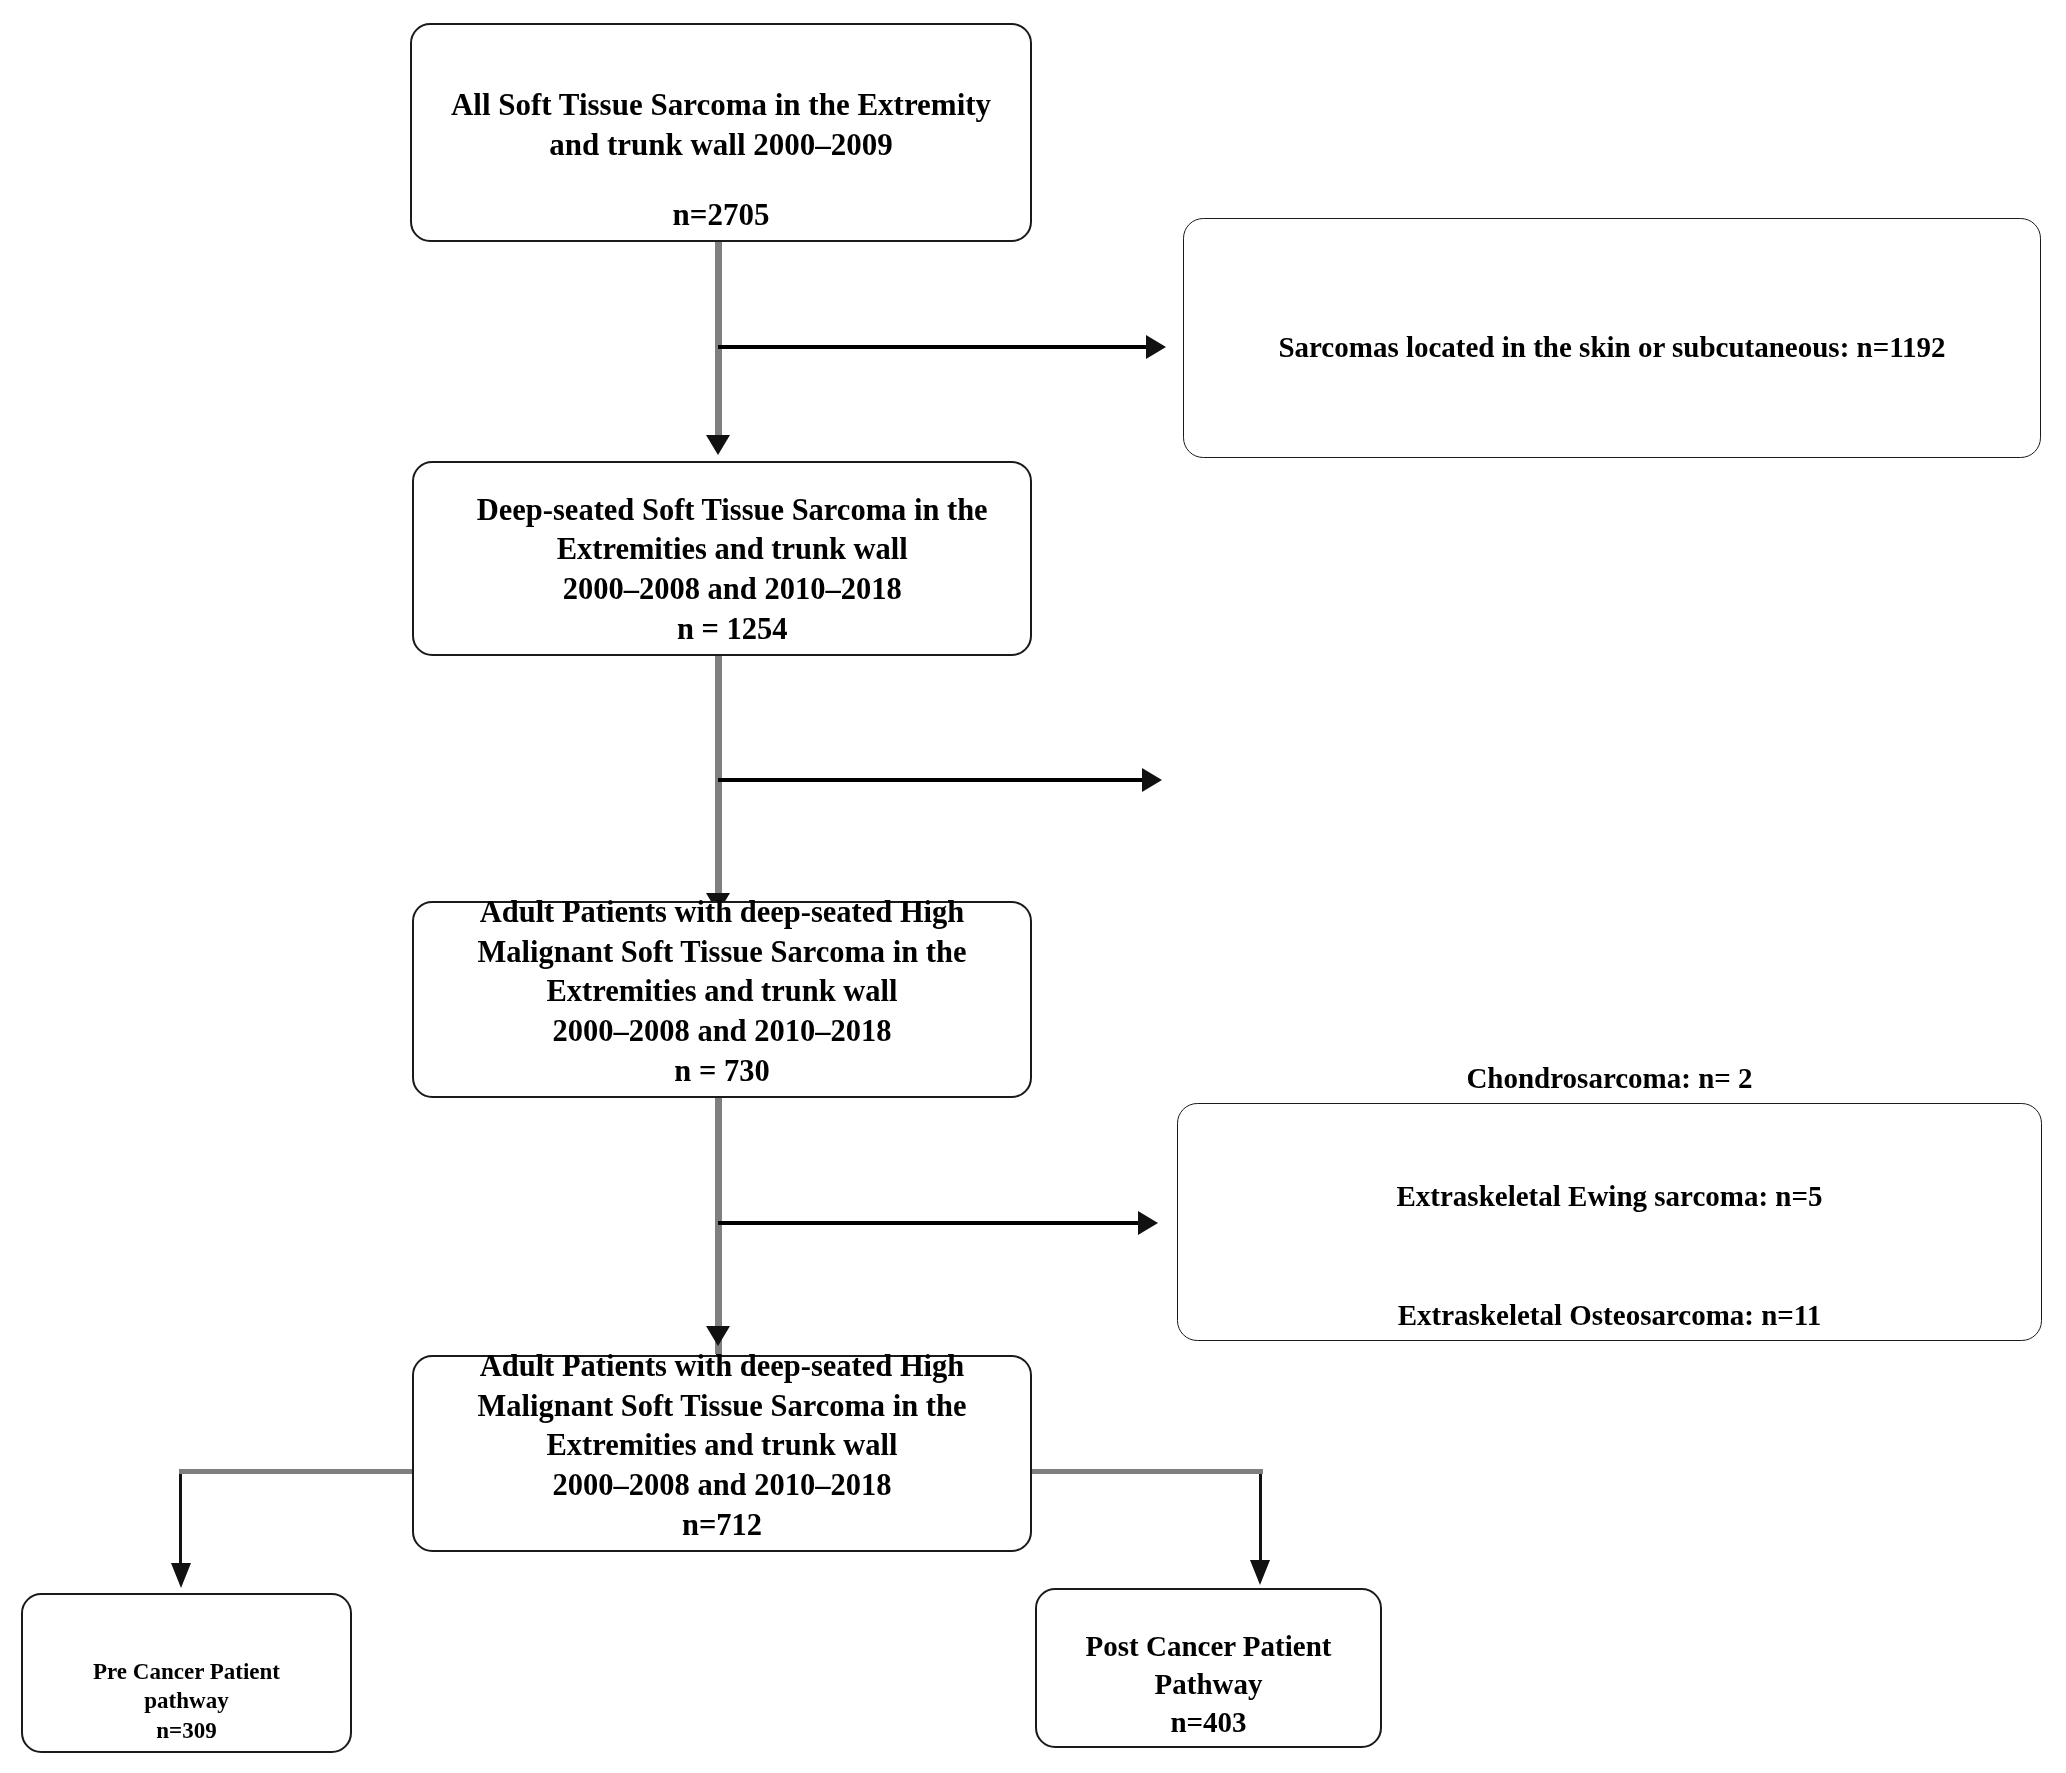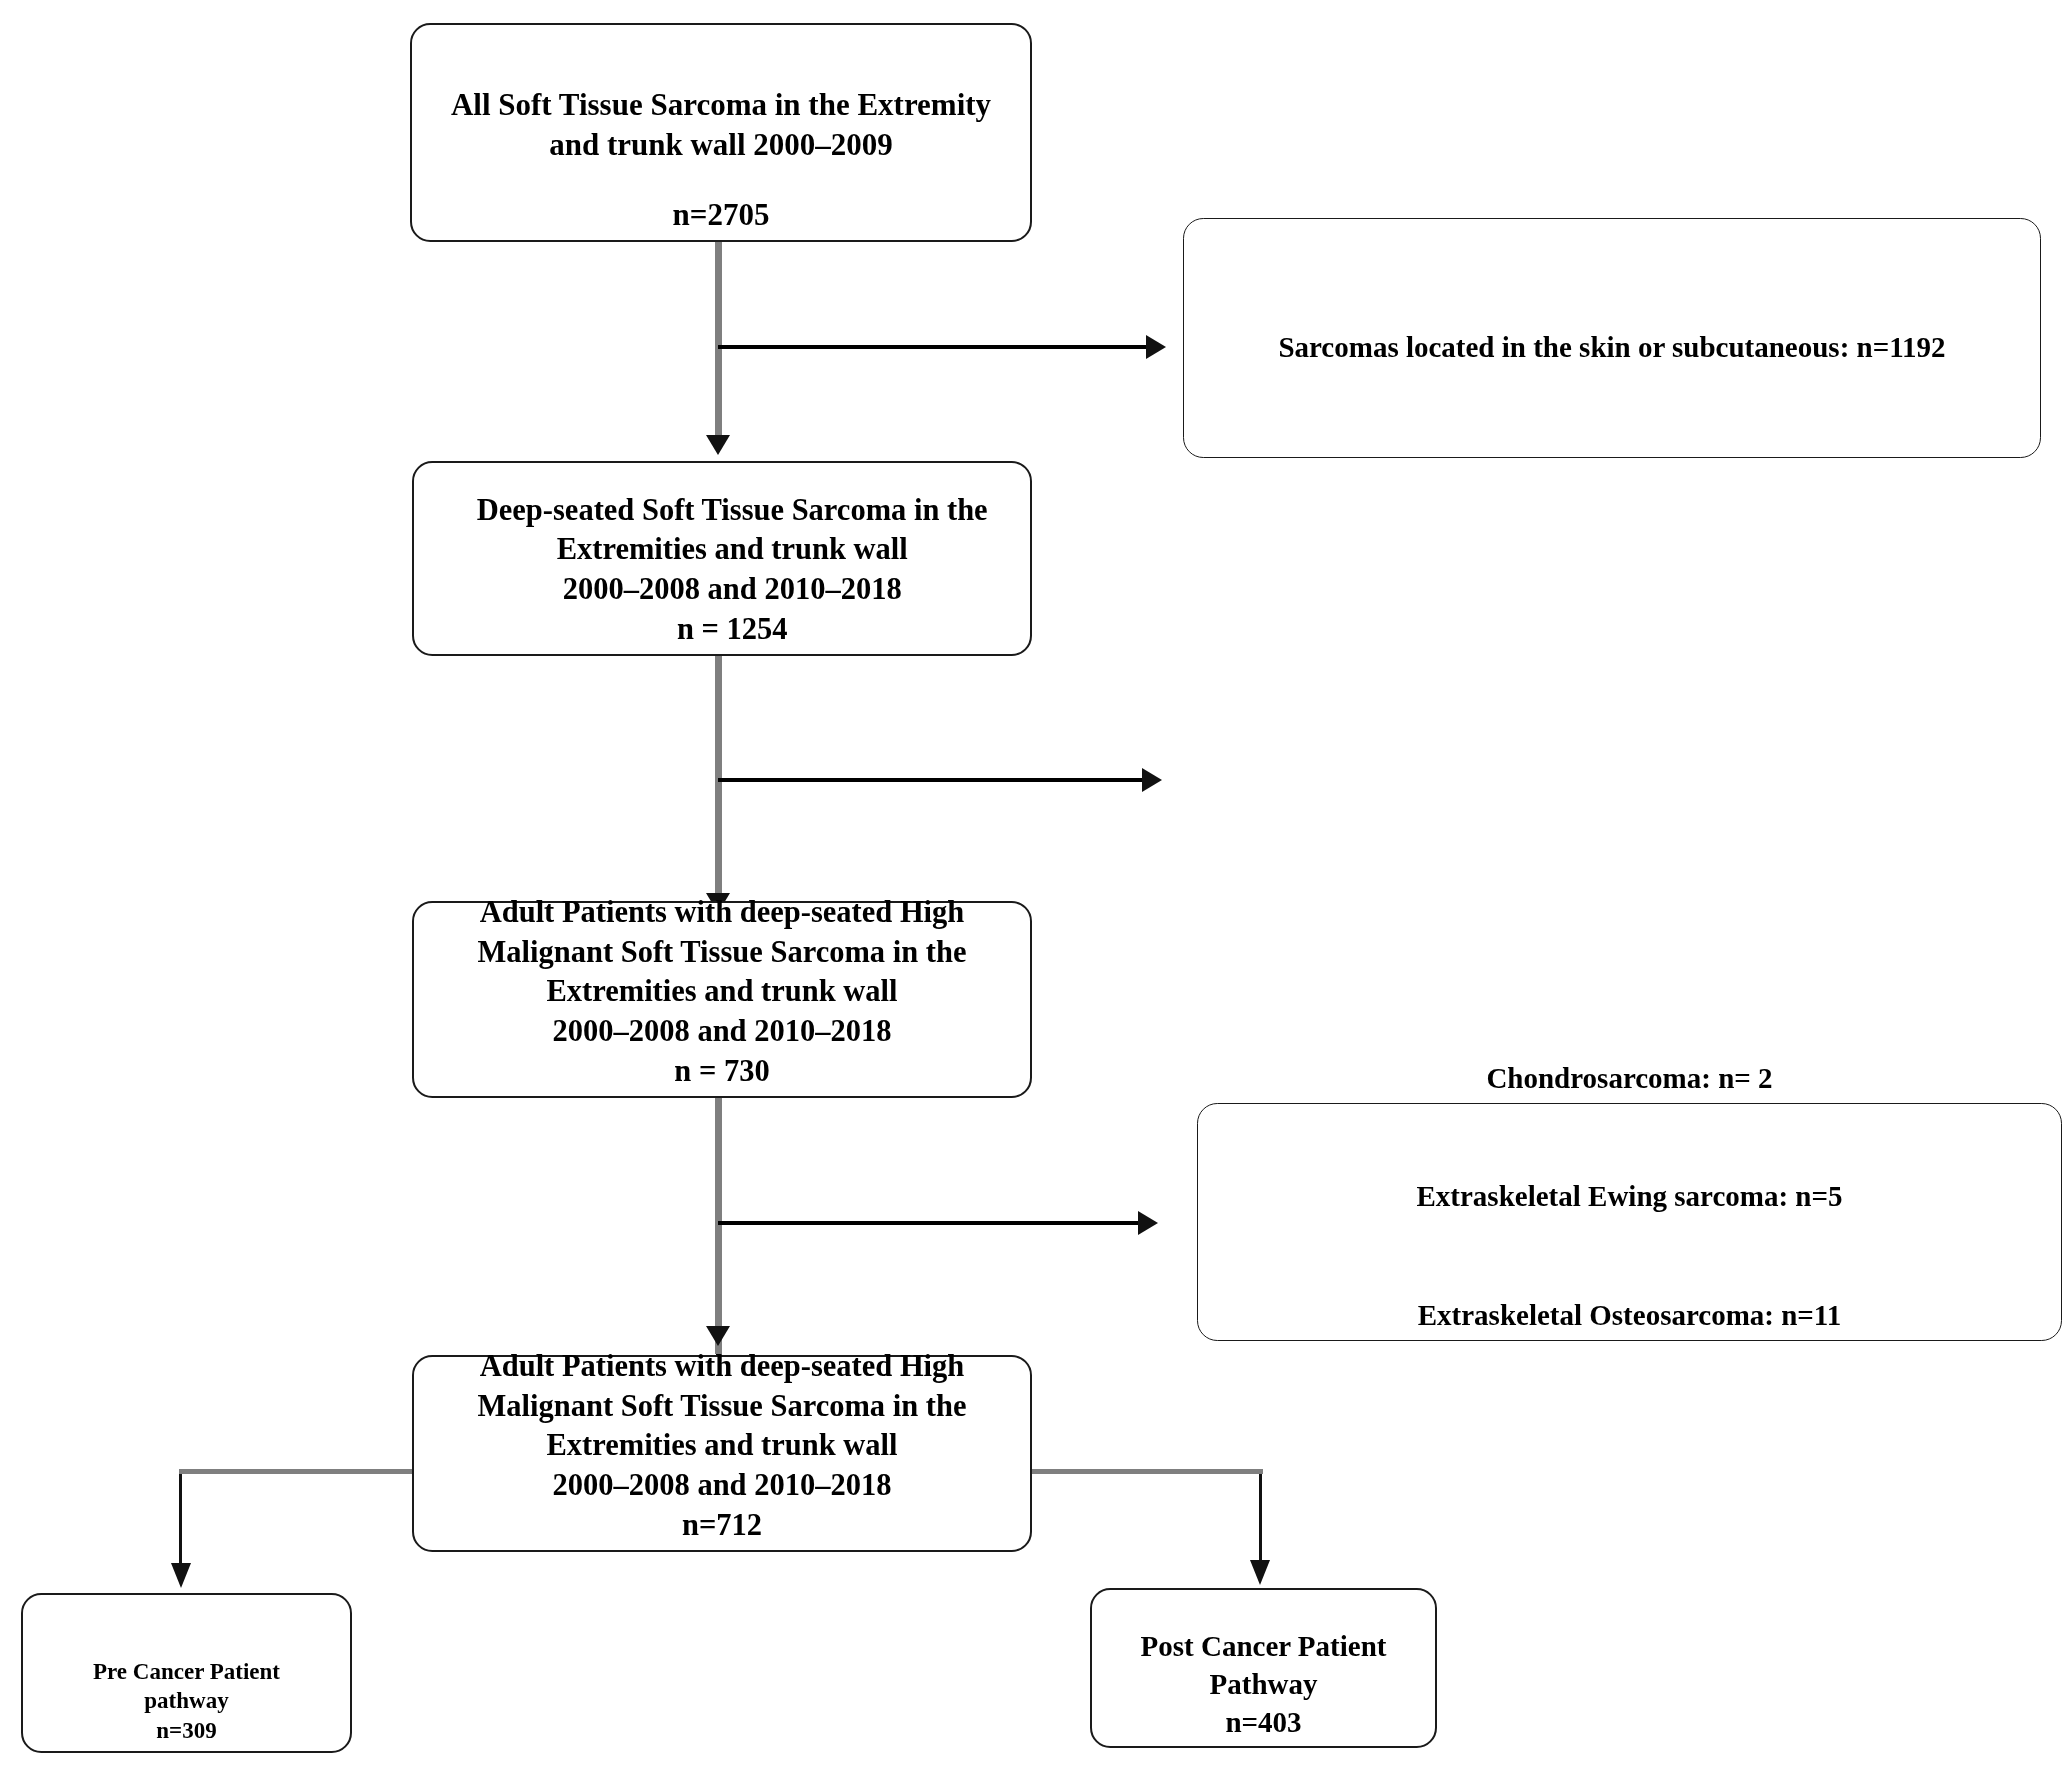--- a/index.html
+++ b/index.html
@@ -155,33 +155,33 @@
     <span class="ln">2000–2008 and 2010–2018</span>
     <span class="ln">n=712</span>
   </div>
 
   <div class="node" style="left:21px; top:1593px; width:331px; height:160px; font-size:23px;">
     <span class="ln">Pre Cancer Patient</span>
     <span class="ln">pathway</span>
     <span class="ln">n=309</span>
   </div>
 
-  <div class="node" style="left:1090px; top:1588px; width:347px; height:160px; font-size:29px;">
+  <div class="node" style="left:1035px; top:1588px; width:347px; height:160px; font-size:29px;">
     <span class="ln">Post Cancer Patient</span>
     <span class="ln">Pathway</span>
     <span class="ln">n=403</span>
   </div>
 
   <div class="node exclusion thin" style="left:1183px; top:218px; width:858px; height:240px; font-size:29px;">
     <span class="ln">Sarcomas located in the skin or subcutaneous: n=1192</span>
     <span class="sp"></span>
   </div>
 
 
-  <div class="node exclusion thin" style="left:1177px; top:1103px; width:865px; height:238px; font-size:29px;margin-left:20px;">
+  <div class="node exclusion thin" style="left:1177px; top:1103px; width:865px; height:238px; font-size:29px;">
     <span class="ln">Chondrosarcoma: n= 2</span>
     <span class="sp"></span>
     <span class="ln">Extraskeletal Ewing sarcoma: n=5</span>
     <span class="sp"></span>
     <span class="ln">Extraskeletal Osteosarcoma: n=11</span>
   </div>
 
 </div>
 
 

